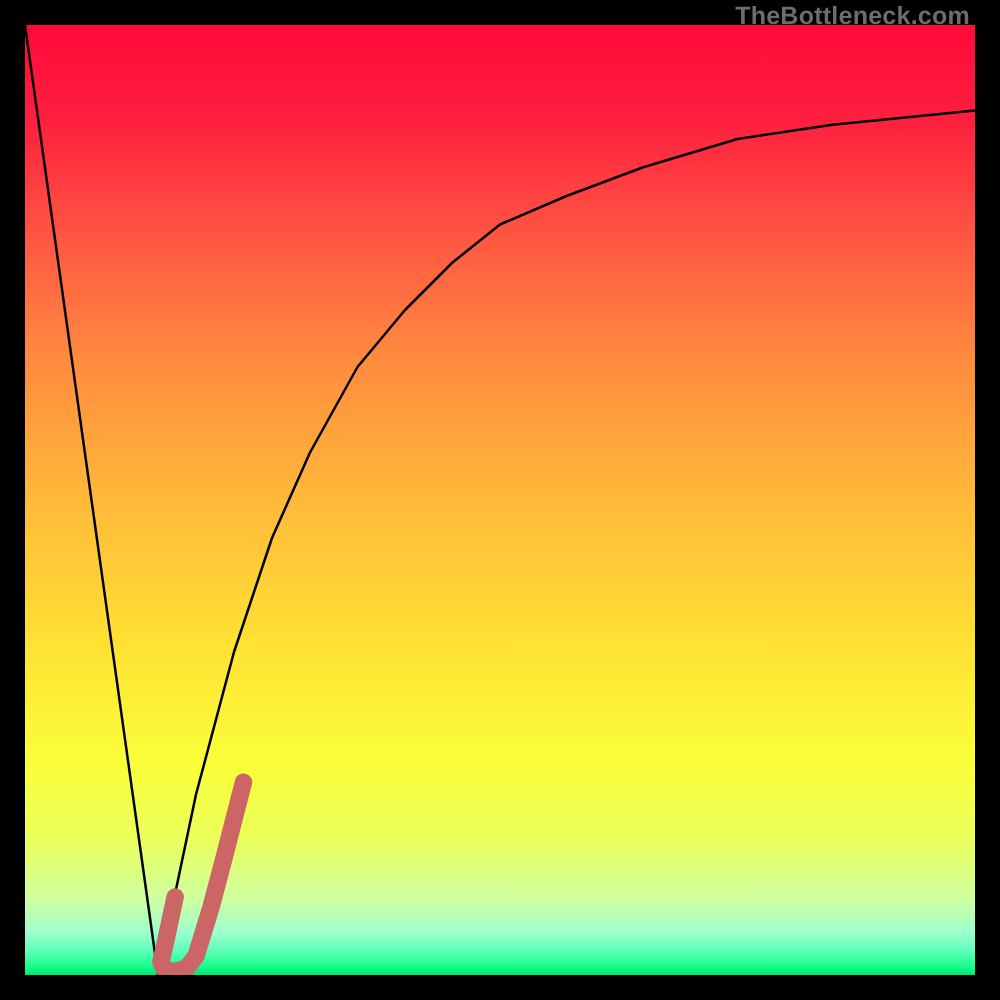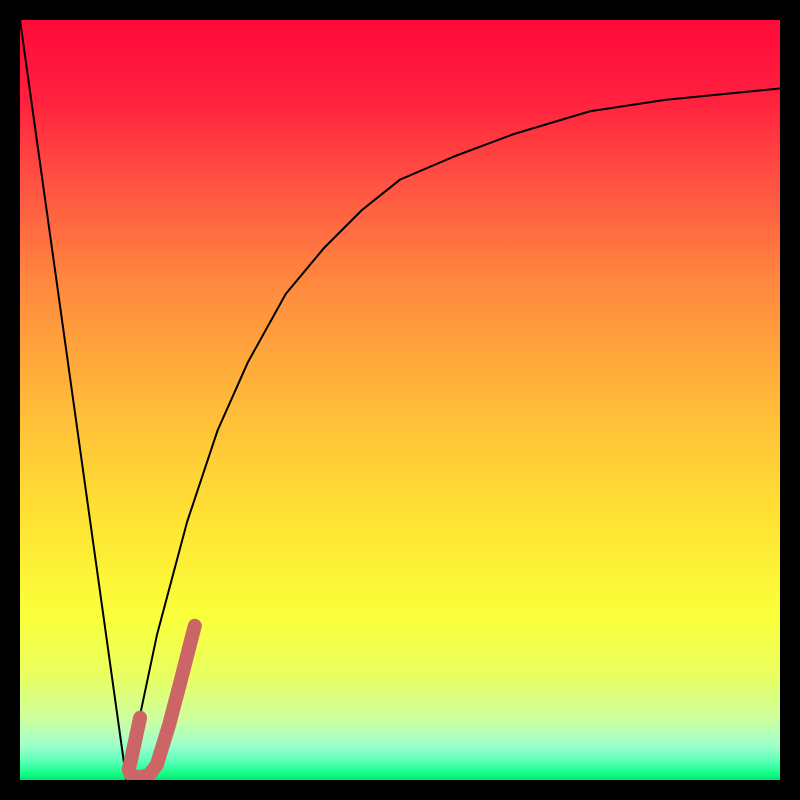--- a/index.html
+++ b/index.html
@@ -82,14 +82,15 @@
     </svg>
 
     <svg class="curves" viewBox="0 0 760 760" preserveAspectRatio="none">
       <path fill="none" stroke-linecap="round" stroke-linejoin="round" d="M 0.00 0.00 L 106.40 760.00" stroke="#000000" stroke-width="2"></path>
       <path fill="none" stroke-linecap="round" stroke-linejoin="round" d="M 106.40 760.00 L 136.80 615.60 L 167.20 501.60 L 197.60 410.40 L 228.00 342.00 L 266.00 273.60 L 304.00 228.00 L 342.00 190.00 L 380.00 159.60 L 433.20 136.80 L 494.00 114.00 L 570.00 91.20 L 646.00 79.80 L 722.00 72.20 L 760.00 68.40" stroke="#000000" stroke-width="2"></path>
       <path fill="none" stroke-linecap="round" stroke-linejoin="round" d="M 120.08 697.68 L 110.96 740.24 L 108.68 749.36 L 110.96 754.68 L 118.56 757.72 L 129.20 754.68 L 136.80 744.80 L 148.96 705.28 L 159.60 665.00 L 167.20 635.36 L 174.80 605.72" stroke="#cc6666" stroke-width="14"></path>
     </svg>
 
   </div>
 
+  <div class="watermark">TheBottleneck.com</div>
 
 </div>
 
 </body></html>

